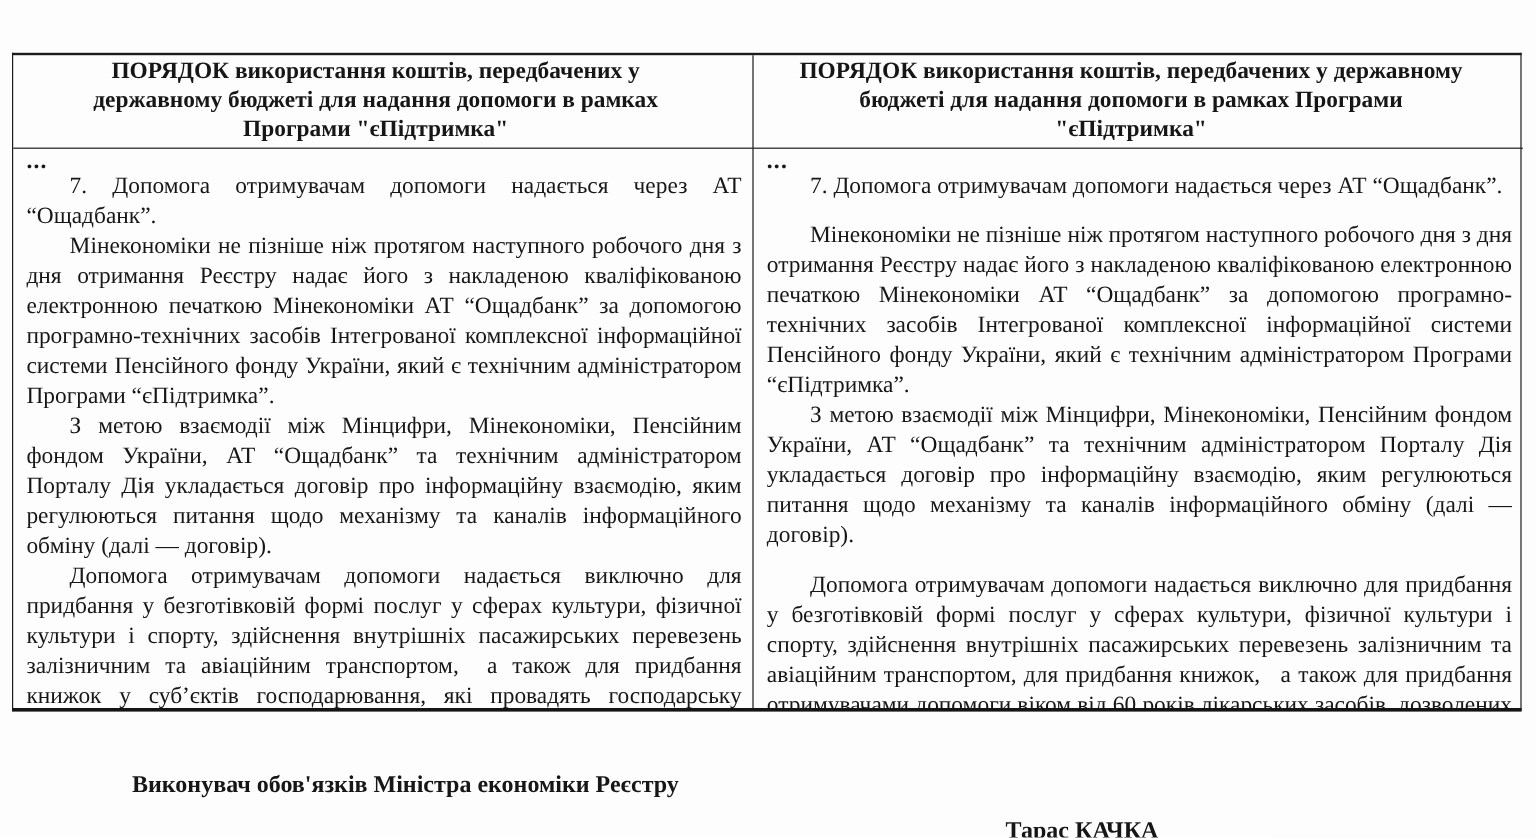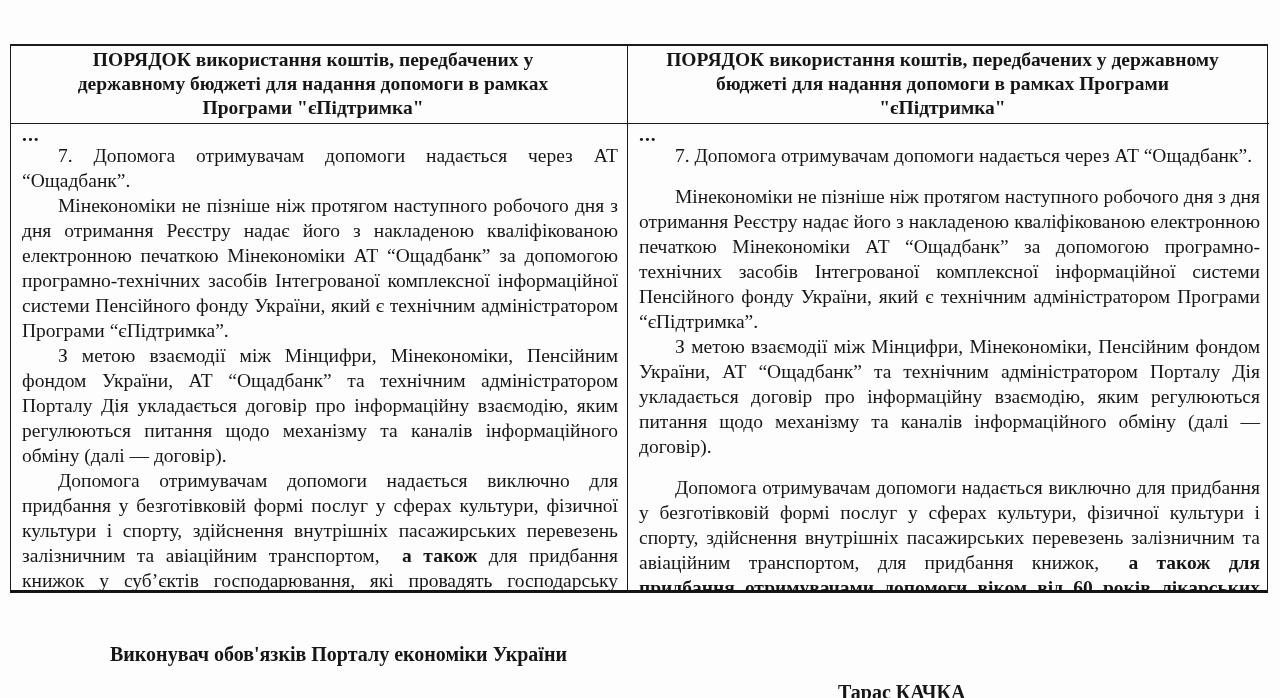--- a/index.html
+++ b/index.html
@@ -49,21 +49,21 @@
     padding: 2px 9px 6px 11px;
   }
   .ellipsis-line {
     text-align: left;
     line-height: 17px;
     letter-spacing: 1px;
     font-weight: bold;
   }
   .para { text-indent: 36px; }
   .para.space-before { margin-top: 16px; }
-  .para b { font-weight: bold; margin-left: 11px; }
+  .para b { font-weight: normal; margin-left: 11px; }
   .signature-row { position: absolute; left: 0; top: 0; width: 100%; }
   .sig-title {
     position: absolute;
     left: 110px;
     top: 643px;
     font-weight: bold;
     font-size: 20px;
     white-space: nowrap;
   }
   .sig-name {
@@ -103,17 +103,17 @@
           <p class="para"><span>7. Допомога отримувачам допомоги надається через АТ “Ощадбанк”.</span></p>
           <p class="para space-before"><span>Мінекономіки не пізніше ніж протягом наступного робочого дня з дня отримання Реєстру надає його з накладеною кваліфікованою електронною печаткою Мінекономіки АТ “Ощадбанк” за допомогою програмно-технічних засобів Інтегрованої комплексної інформаційної системи Пенсійного фонду України, який є технічним адміністратором Програми “єПідтримка”.</span></p>
           <p class="para"><span>З метою взаємодії між Мінцифри, Мінекономіки, Пенсійним фондом України, АТ “Ощадбанк” та технічним адміністратором Порталу Дія укладається договір про інформаційну взаємодію, яким регулюються питання щодо механізму та каналів інформаційного обміну (далі — договір).</span></p>
           <p class="para space-before"><span>Допомога отримувачам допомоги надається виключно для придбання у безготівковій формі послуг у сферах культури, фізичної культури і спорту, здійснення внутрішніх пасажирських перевезень залізничним та авіаційним транспортом, для придбання книжок, </span><b>а також для придбання отримувачами допомоги віком від 60 років лікарських засобів, дозволених до застосування та включених до Державного реєстру лікарських засобів,</b></p>
         </div>
     </div>
 
   </div>
 
   <div class="signature-row">
-    <span class="sig-title">Виконувач обов'язків Порталу економіки України</span>
+    <span class="sig-title">Виконувач обов'язків Міністра економіки Реєстру</span>
     <span class="sig-name">Тарас КАЧКА</span>
   </div>
 
 </div>
 
 </body></html>

